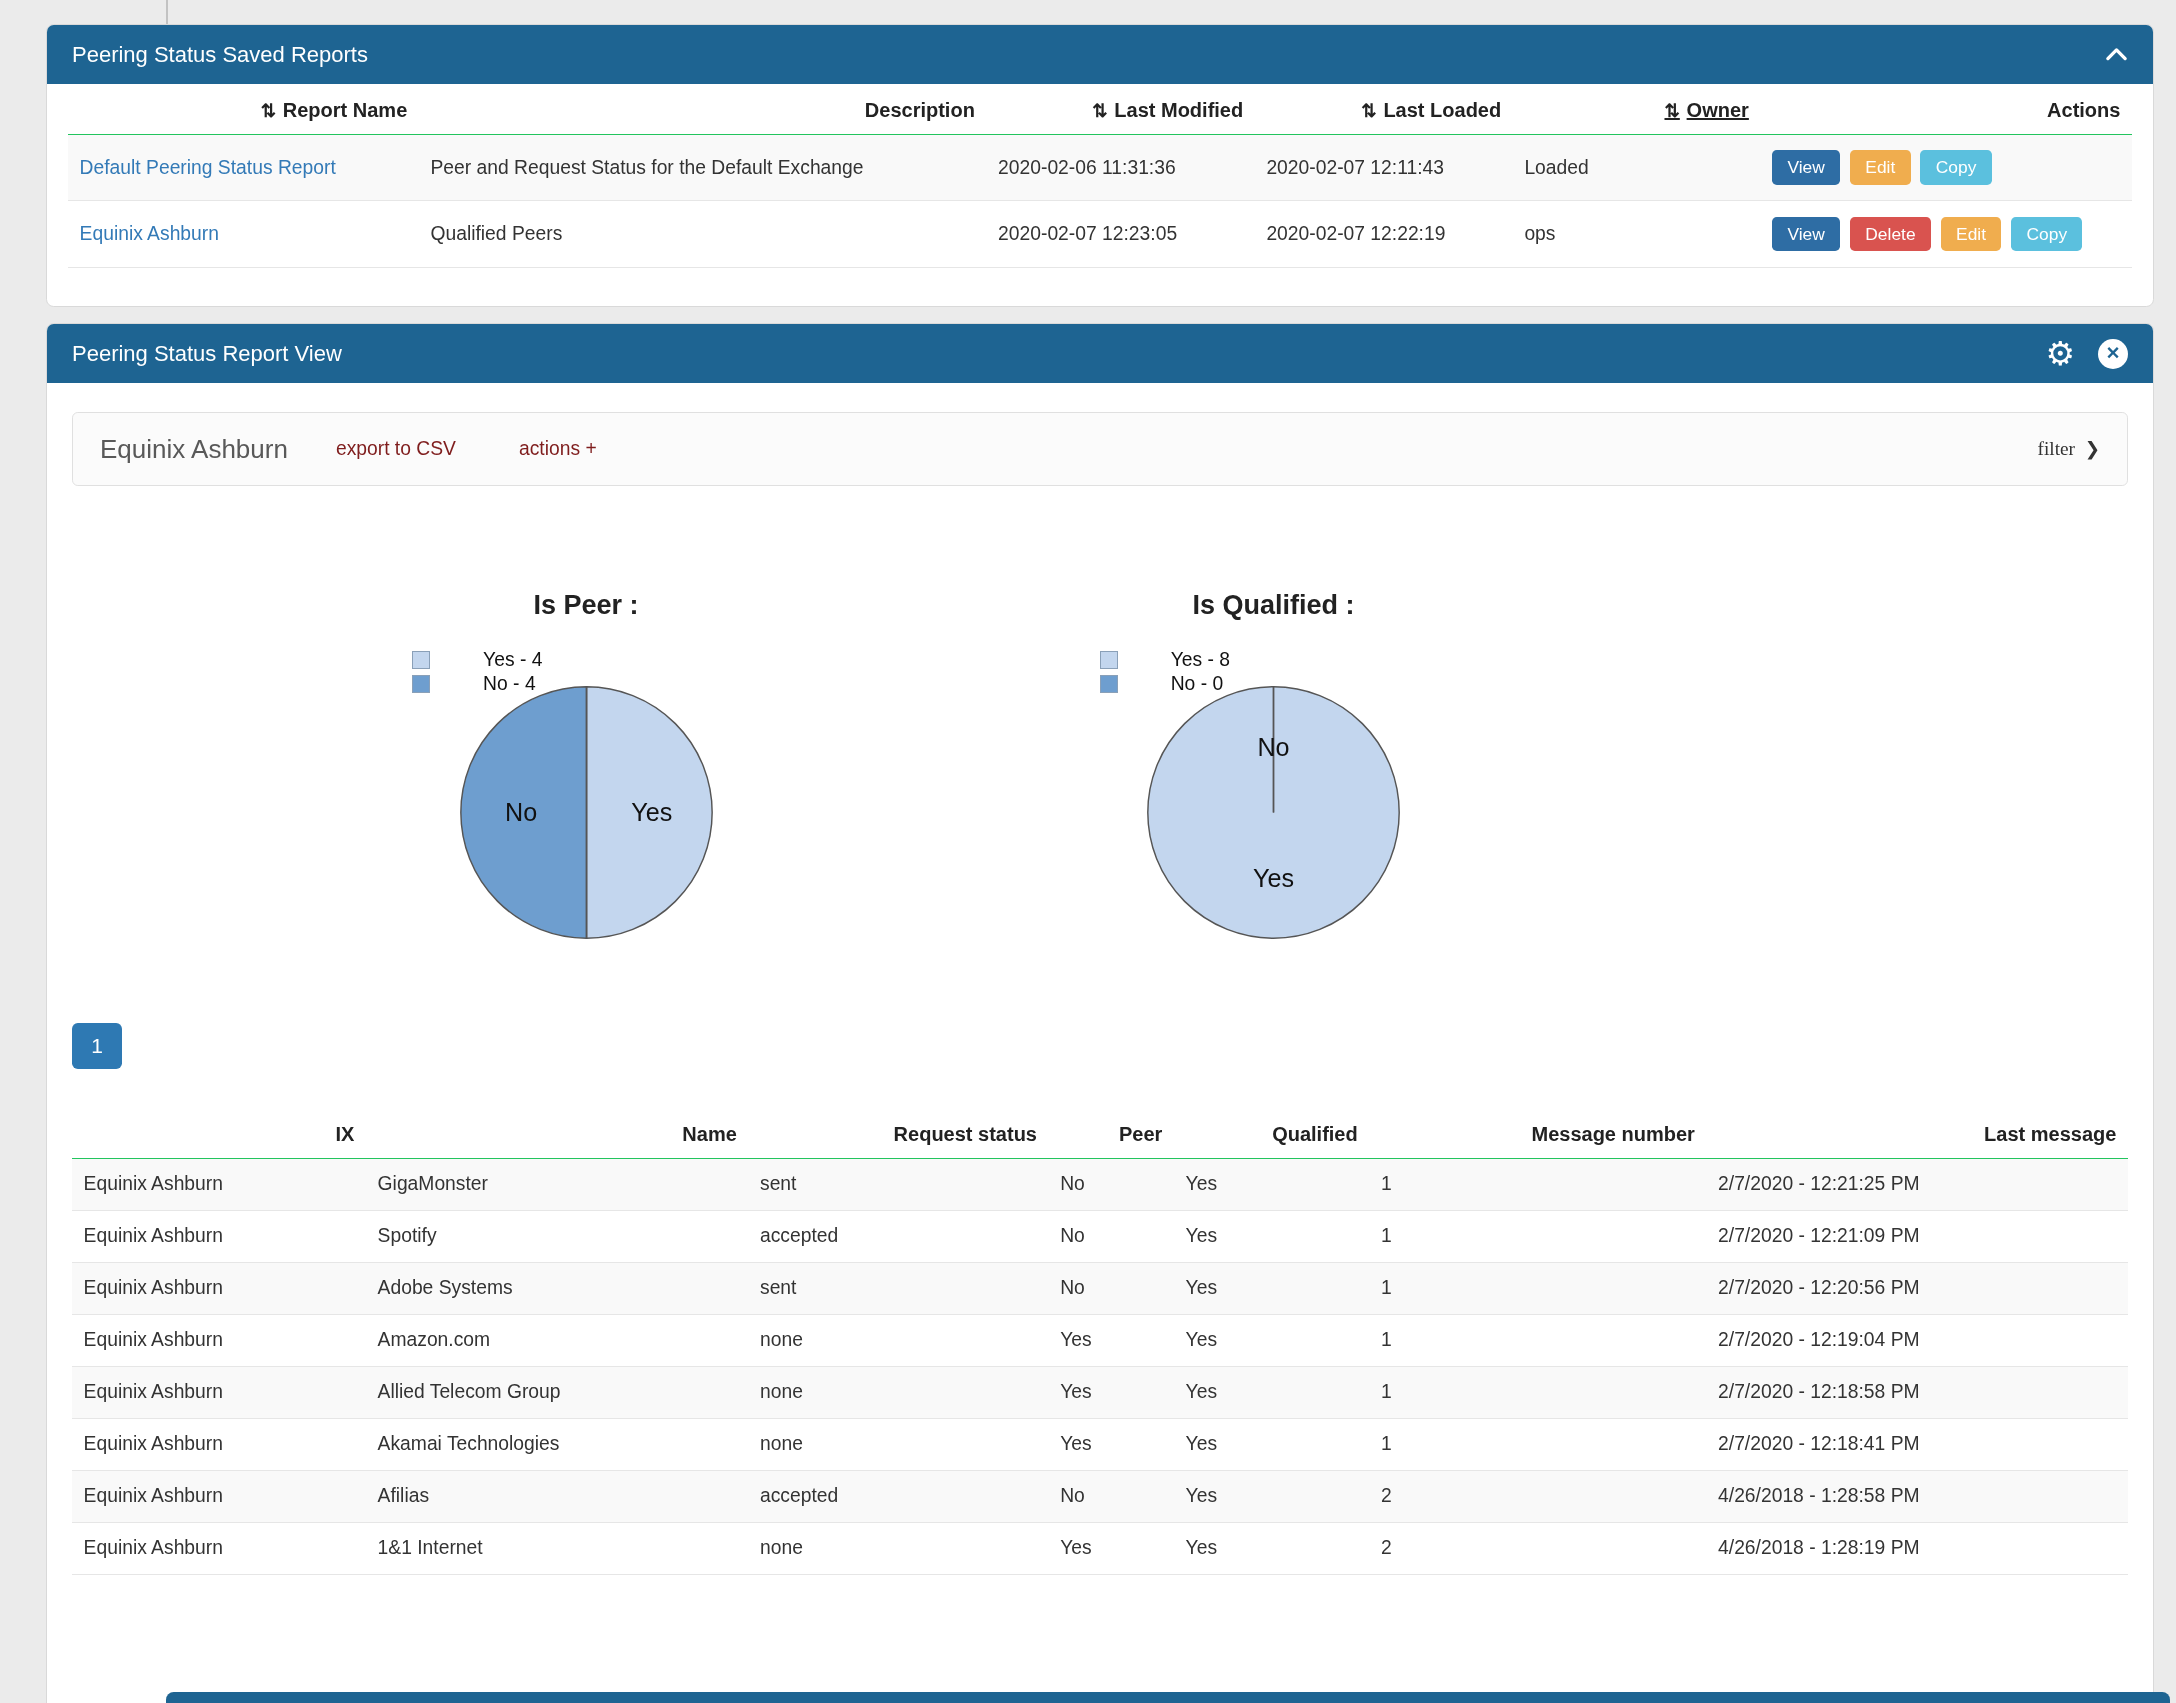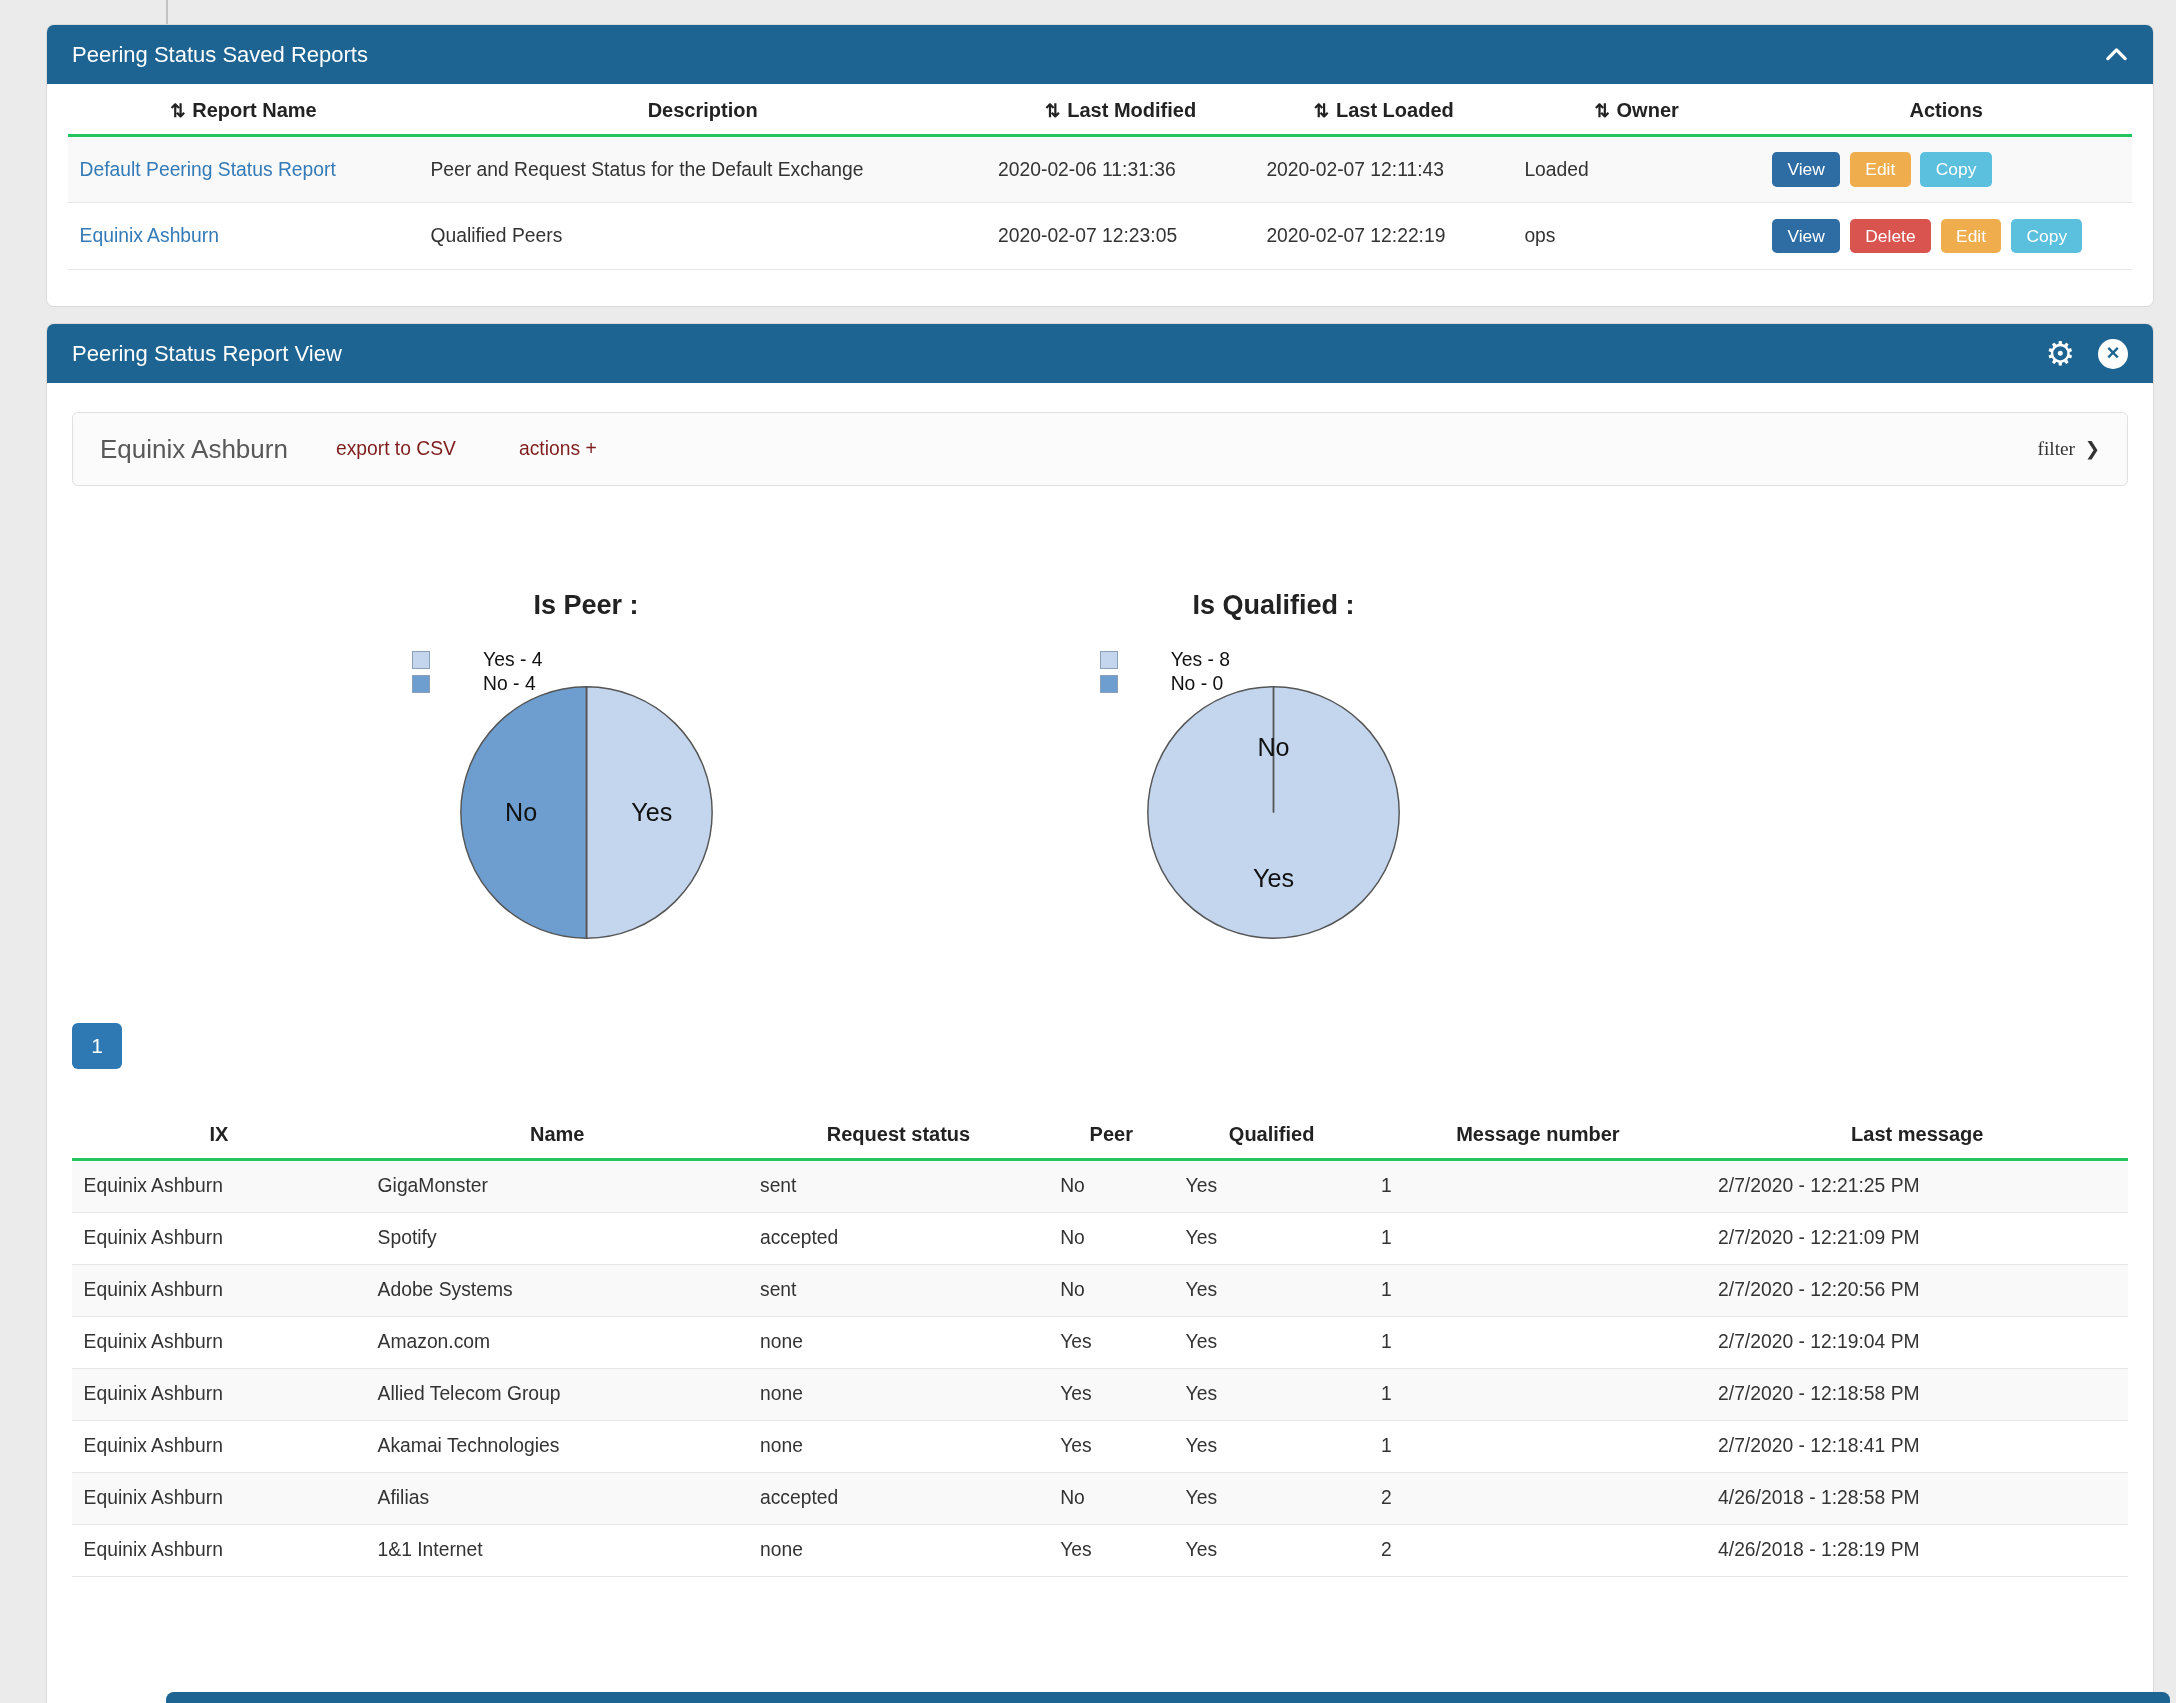--- a/index.html
+++ b/index.html
@@ -27,29 +27,29 @@
   .chevron-up { display:flex; align-items:center; cursor:pointer; }
   .gear { font-size:33px; line-height:1; color:#fff; cursor:pointer; }
   .close-circle { width:30px; height:30px; border-radius:50%; background:#fff;
     color:var(--panel-header-bg, #1e6492); font-size:17.4px; font-weight:bold;
     display:flex; align-items:center; justify-content:center; cursor:pointer; }
 
   .panel-body { padding:0 21px 19.3px; }
   .panel-body2 { padding:29px 25px 0; }
 
   .data-table { width:100%; border-collapse:collapse; }
-  .data-table th { text-align:center; font-size:20px; font-weight:bold; color:#222;
-    padding:15.4px 11.6px 11.6px; border-bottom:3px solid #22c55e; white-space:nowrap; }
+  .data-table th { text-align:right; font-size:20px; font-weight:bold; color:#222;
+    padding:15.4px 11.6px 11.6px; border-bottom:1px solid #22c55e; white-space:nowrap; }
   .data-table td { font-size:19.3px; color:#333; padding:15.4px 11.6px; border-bottom:1px solid #e6e6e6; }
   .data-table tbody tr:nth-child(odd) { background:var(--stripe-bg, #f9f9f9); }
   .sort-icon { font-size:18.3px; margin-right:6.8px; color:#222; }
 
   #reports-table th:nth-child(1){width:17%;} #reports-table th:nth-child(2){width:27.5%;}
   #reports-table th:nth-child(3){width:13%;} #reports-table th:nth-child(4){width:12.5%;}
-  #reports-table th:nth-child(5){width:12%;}
+  #reports-table th:nth-child(5){width:12%;text-decoration:underline;}
 
   #results-table { margin-top:39px; }
   #results-table th:nth-child(1){width:14.3%;} #results-table th:nth-child(2){width:18.6%;}
   #results-table th:nth-child(3){width:14.6%;} #results-table th:nth-child(4){width:6.1%;}
   #results-table th:nth-child(5){width:9.5%;}  #results-table th:nth-child(6){width:16.4%;}
   #results-table td { padding:14.5px 11.6px; }
 
   .link { color:var(--link-color, #337ab7); text-decoration:none; font-size:19.3px; }
 
   .btn { border:none; border-radius:4.8px; color:#fff; font-size:17.4px; padding:6.8px 15.4px;

